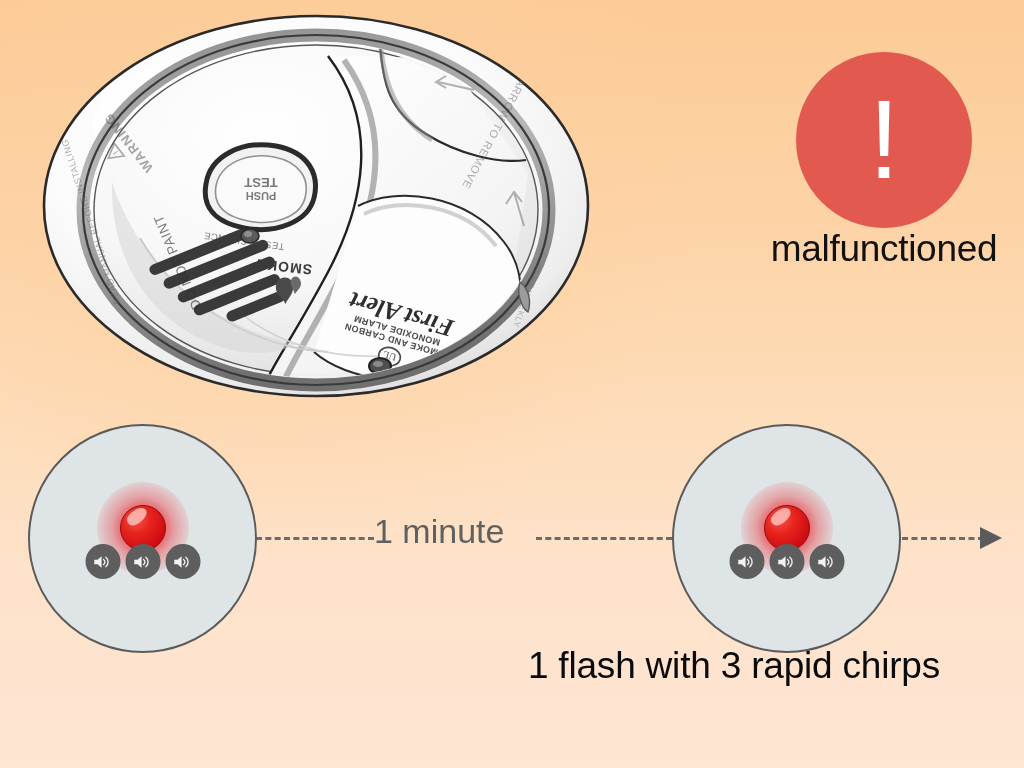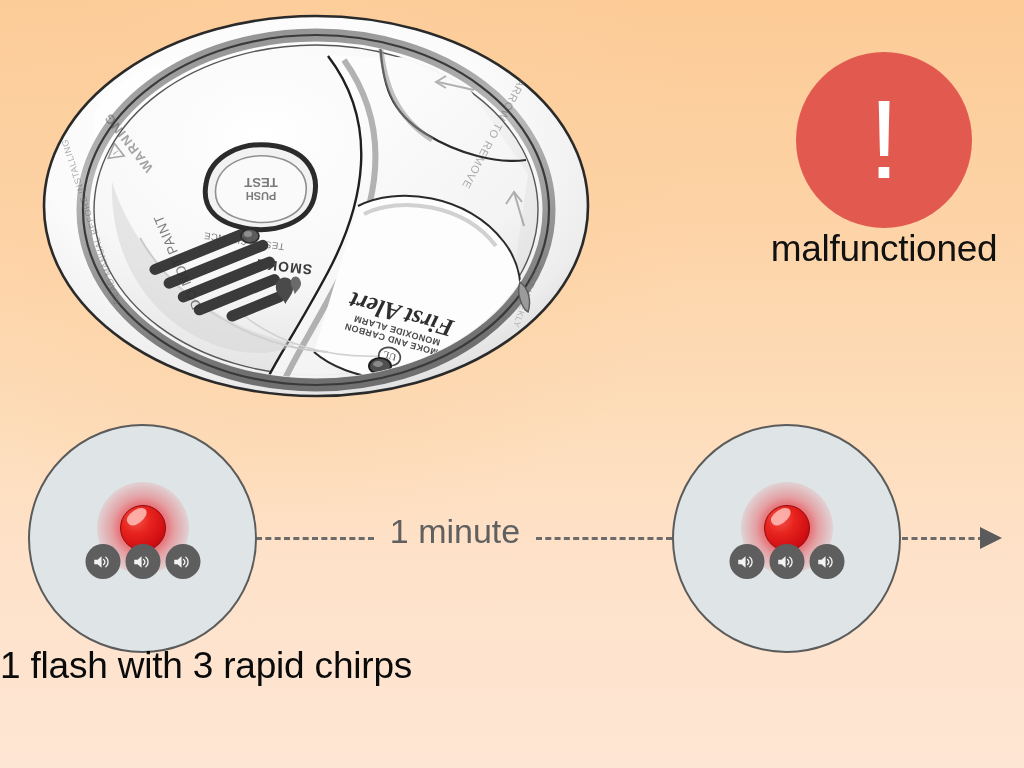--- a/index.html
+++ b/index.html
@@ -182,32 +182,31 @@
     height: 0;
     border-left: 22px solid #5b5b5b;
     border-top: 11px solid transparent;
     border-bottom: 11px solid transparent;
   }
   .tl-label {
     position: absolute;
     left: 374px;
     top: 512px;
     width: 162px;
-    text-align: center;
     font-size: 34px;
     color: #606060;
     font-family: "Liberation Sans", sans-serif;
   }
 
   .caption {
     position: absolute;
     left: 0;
     top: 645px;
     width: 940px;
-    text-align: left;
+    text-align: right;
     font-size: 37px;
     color: #0a0a0a;
     font-family: "Liberation Sans", sans-serif;
     letter-spacing: -0.2px;
   }
 </style>
 </head>
 <body>
 
 <div class="scene">

